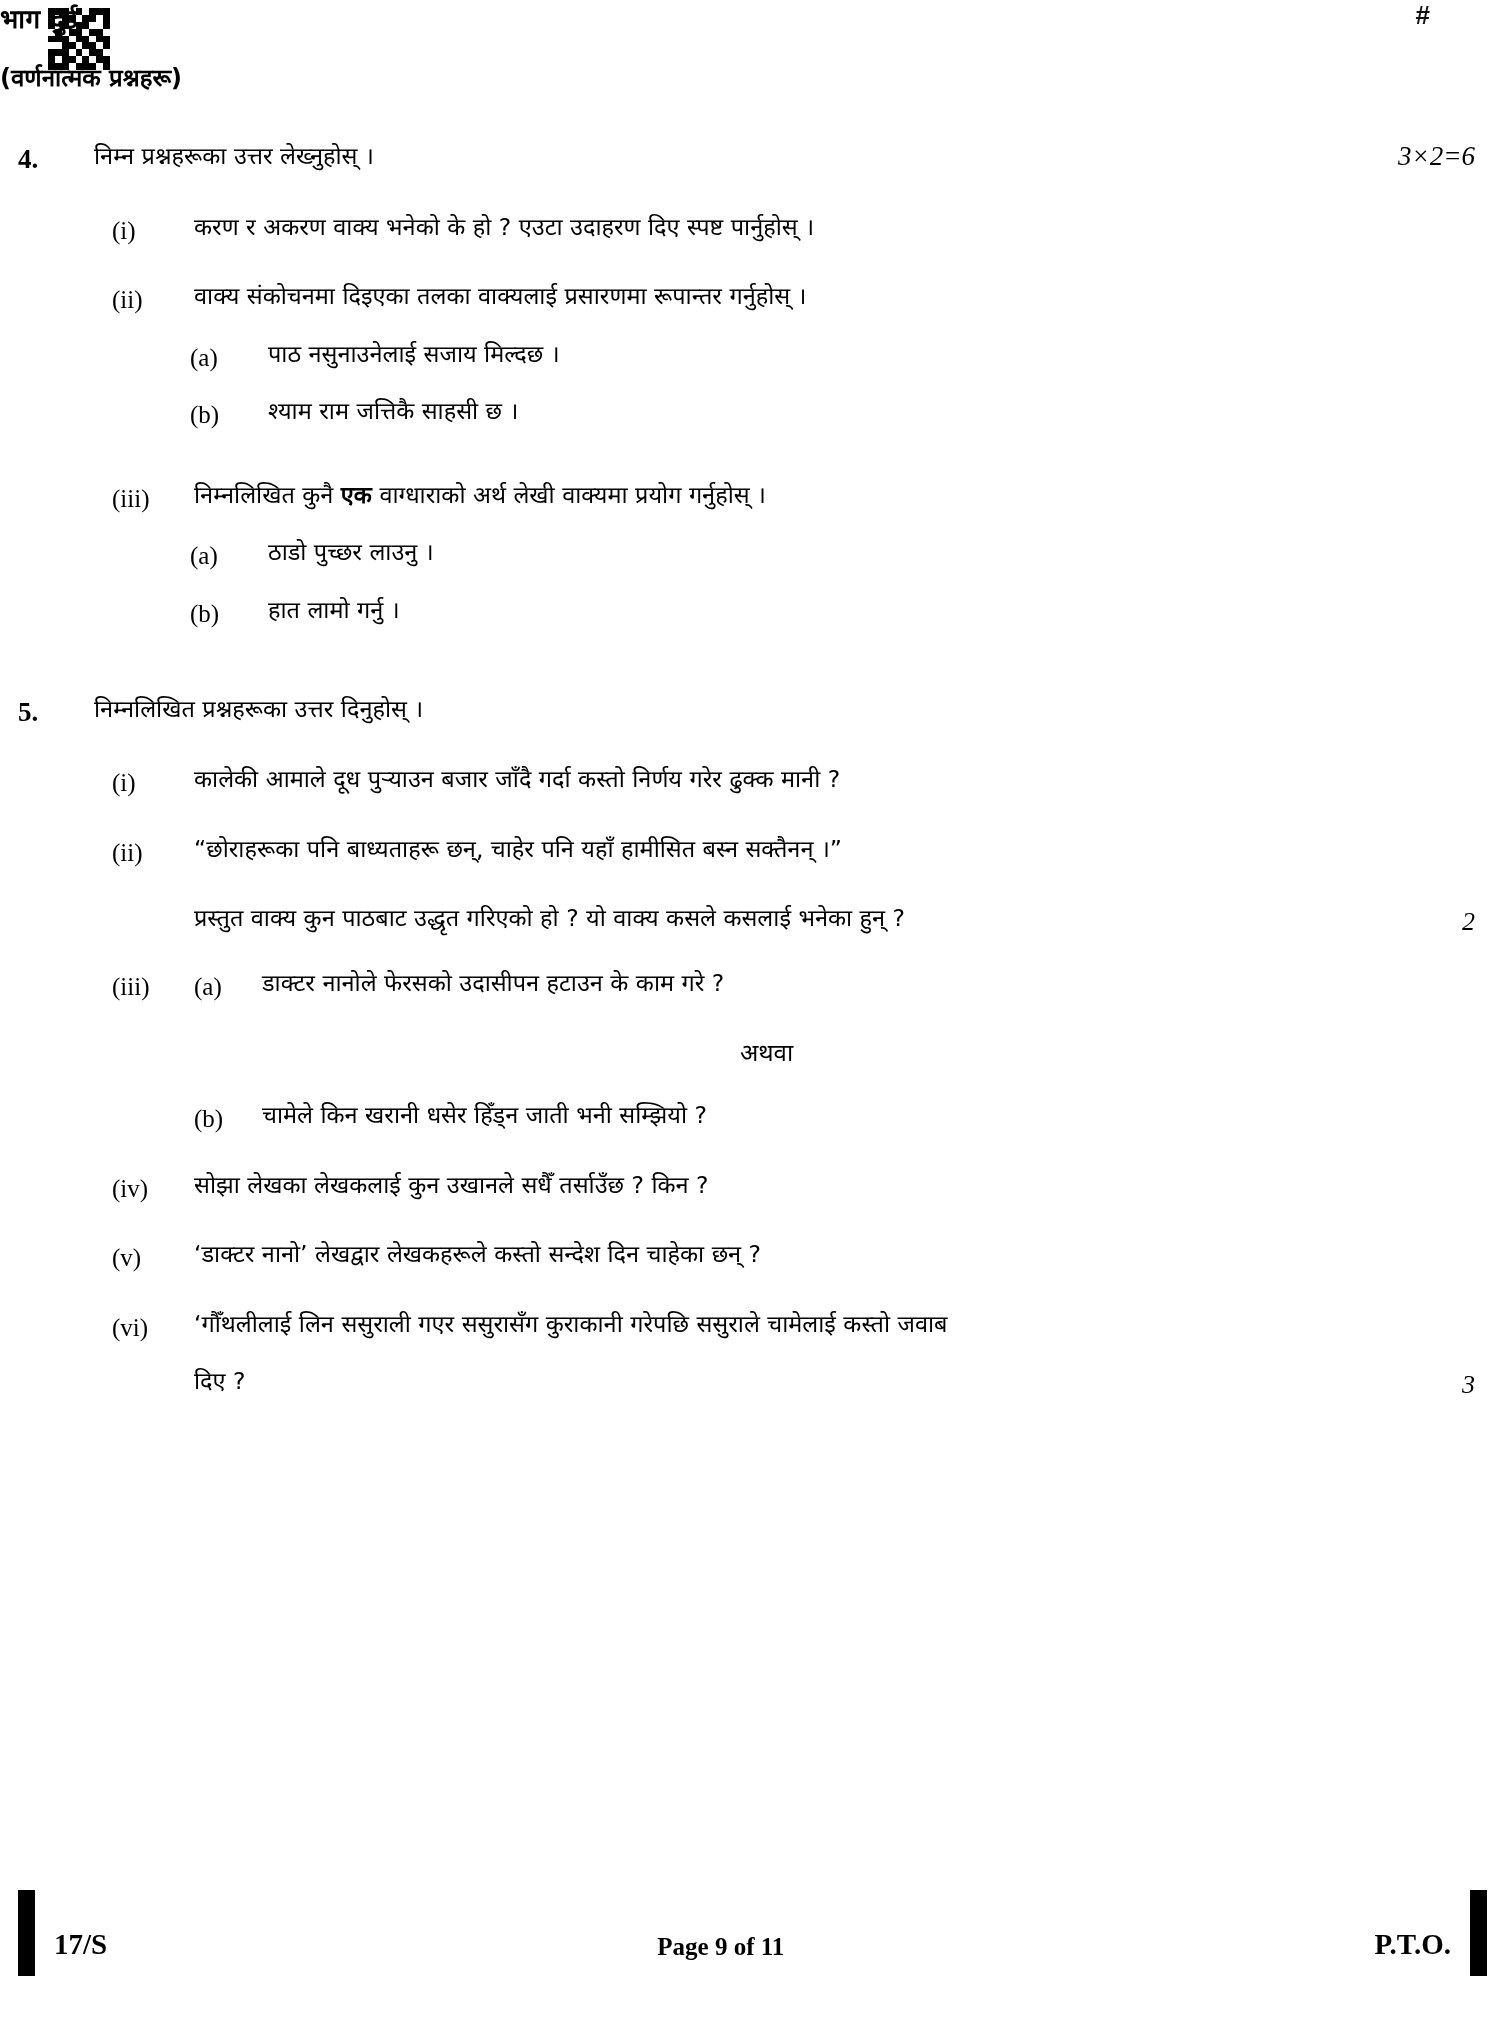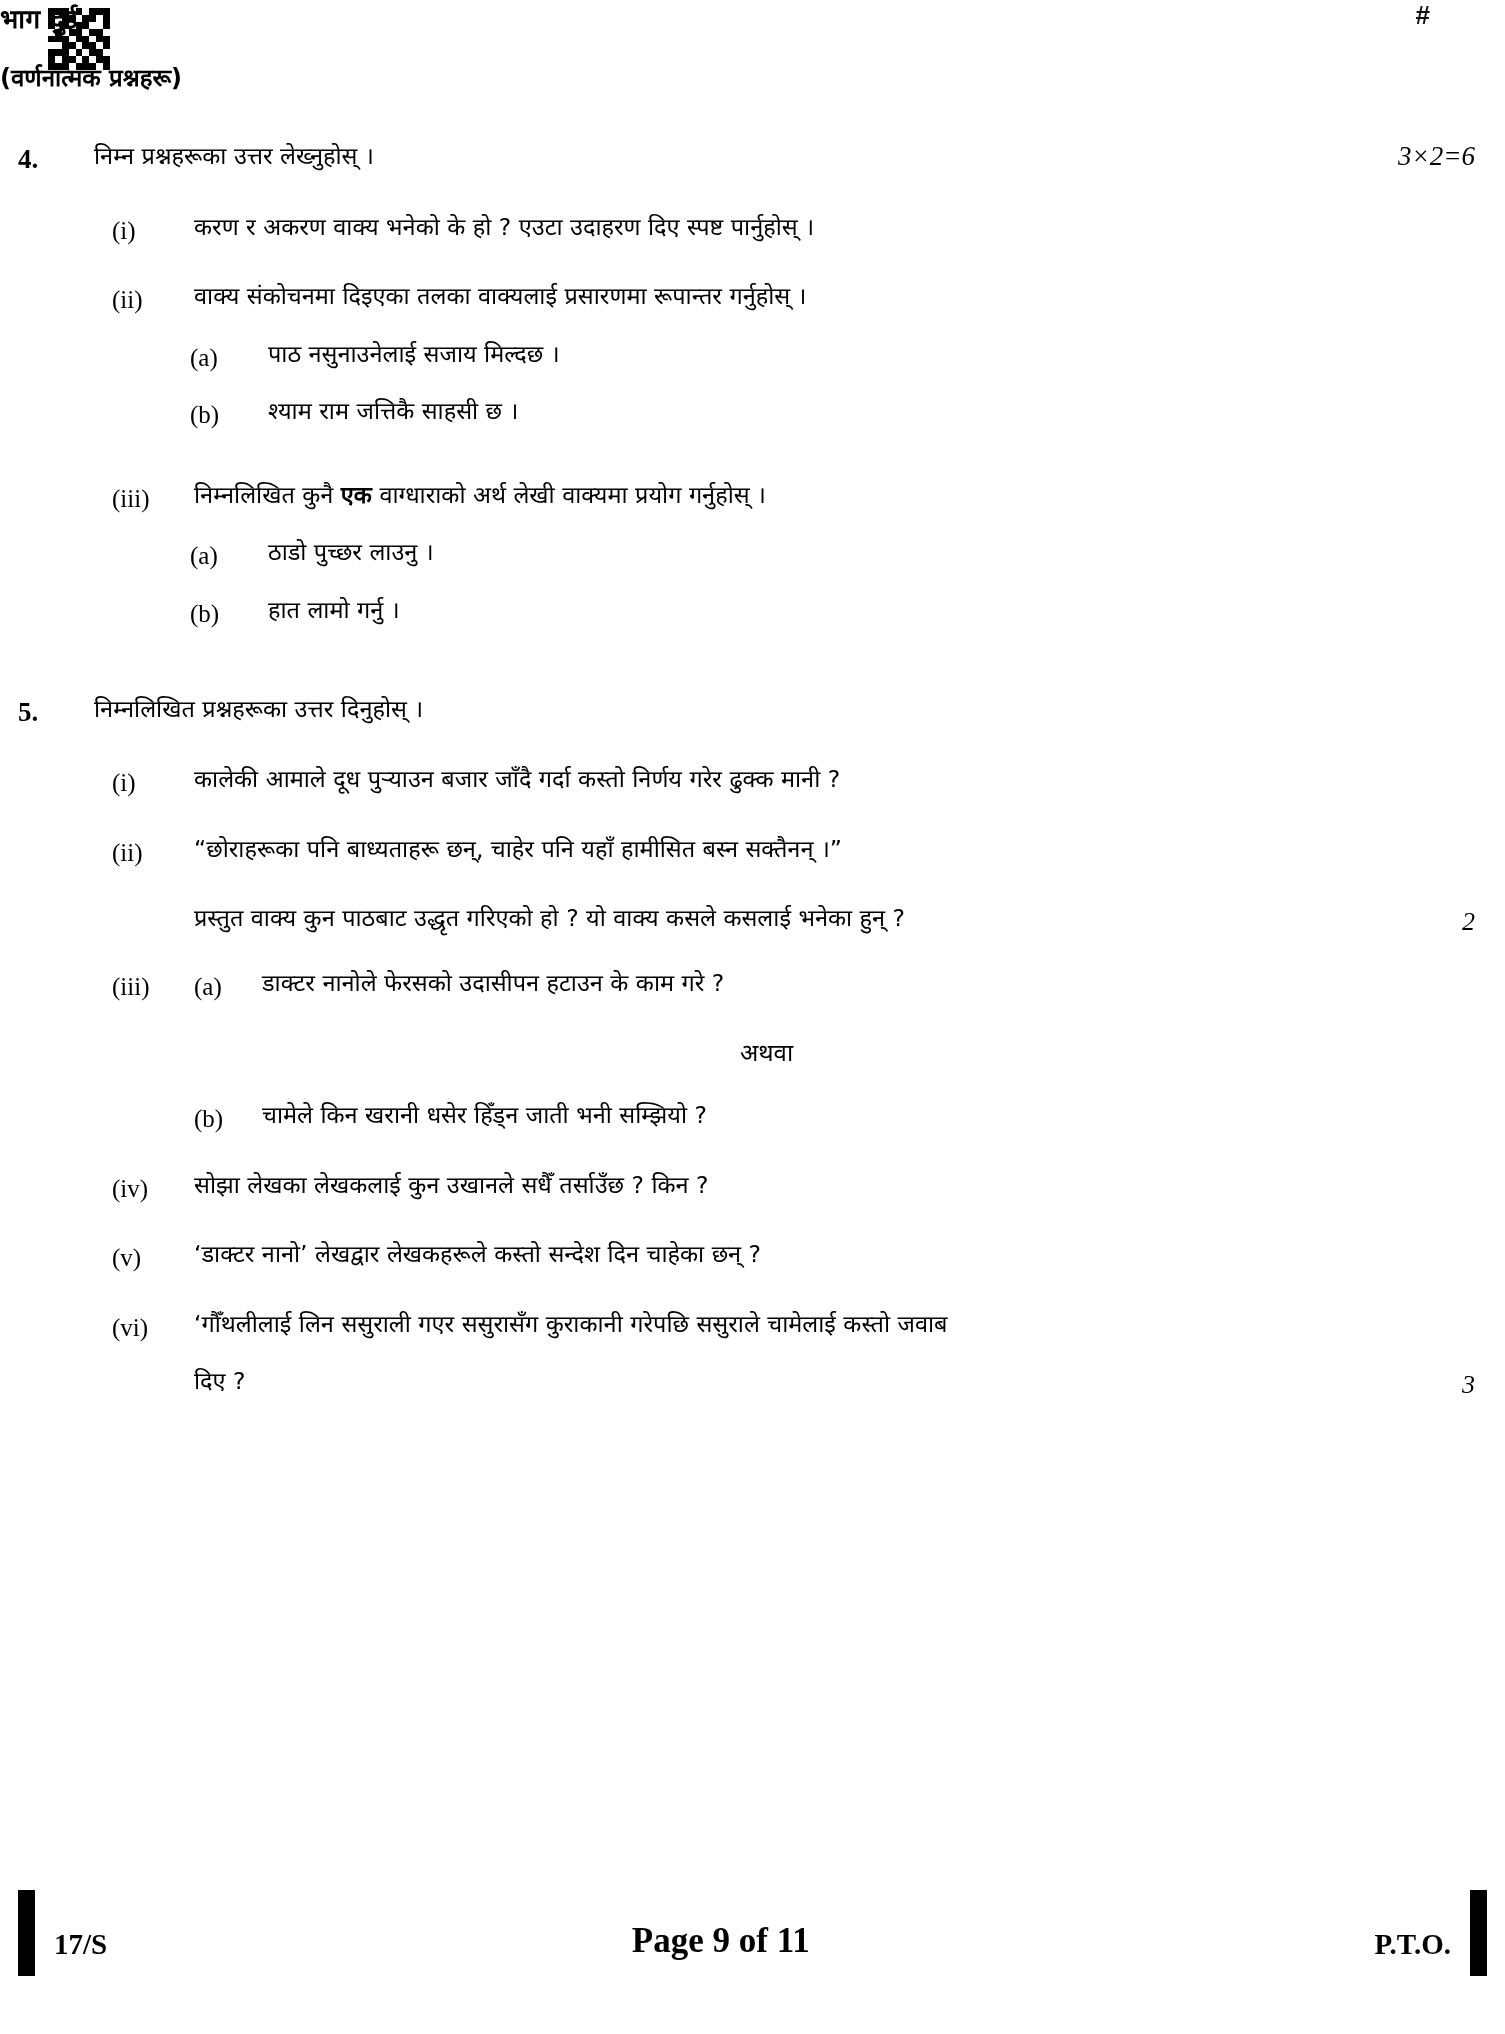--- a/index.html
+++ b/index.html
@@ -185,21 +185,21 @@
   }
   .f-code {
     font-family: "Liberation Serif", serif;
     font-weight: 700;
     font-size: 29px;
     flex: 0 0 auto;
   }
   .f-page {
     font-family: "Liberation Serif", serif;
     font-weight: 700;
-    font-size: 35px;
+    font-size: 25px;
     flex: 1 1 auto;
     text-align: center;
     padding-right: 40px;
   }
   .f-pto {
     font-family: "Liberation Serif", serif;
     font-weight: 700;
     font-size: 29px;
     flex: 0 0 auto;
     margin-top: 8px;

